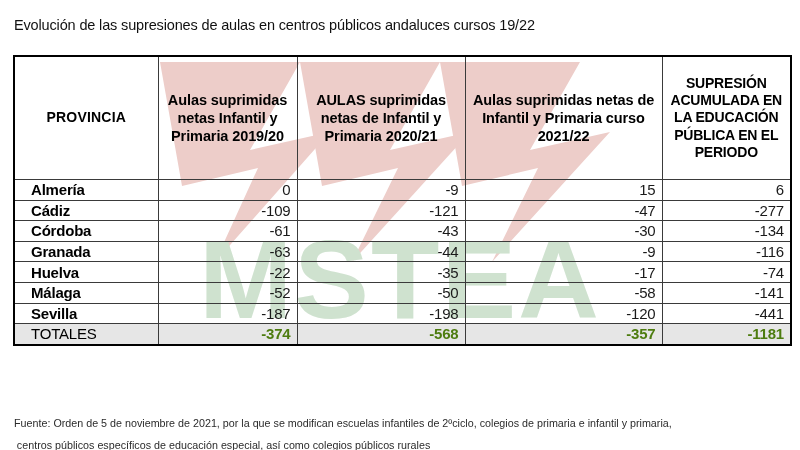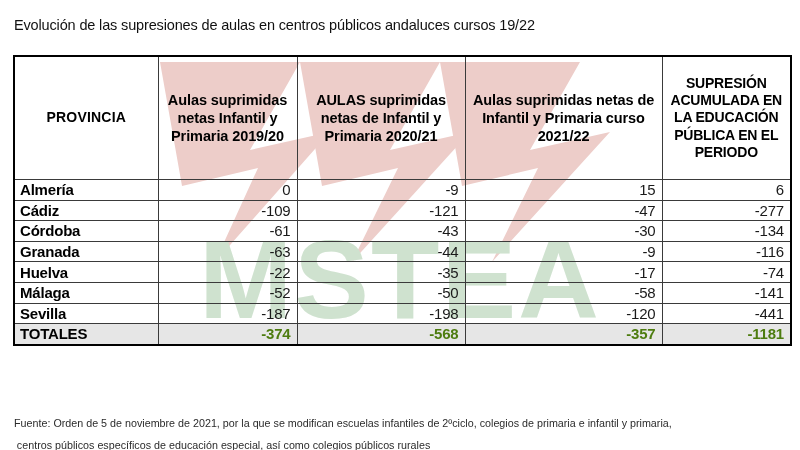--- a/index.html
+++ b/index.html
@@ -86,32 +86,32 @@
   }
 
   tbody td {
     height: 19.6px;
     font-size: 15px;
     font-weight: bold;
     letter-spacing: -0.2px;
   }
   tbody td.prov {
     text-align: left;
-    padding-left: 5px;
+    padding-left: 16px;
   }
   tbody td.num {
     text-align: right;
     padding-right: 6px;
     font-weight: normal;
     font-size: 15px;
     color: #1a1a1a;
   }
   tbody tr.total-row td {
     background: #e6e6e6;
-    font-weight: bold;
+    font-weight: normal;
   }
   tbody tr.total-row td.num {
     font-weight: bold;
     color: #4d7c0f;
   }
 
   
   #footnote {
     position: absolute;
     left: 14px;

